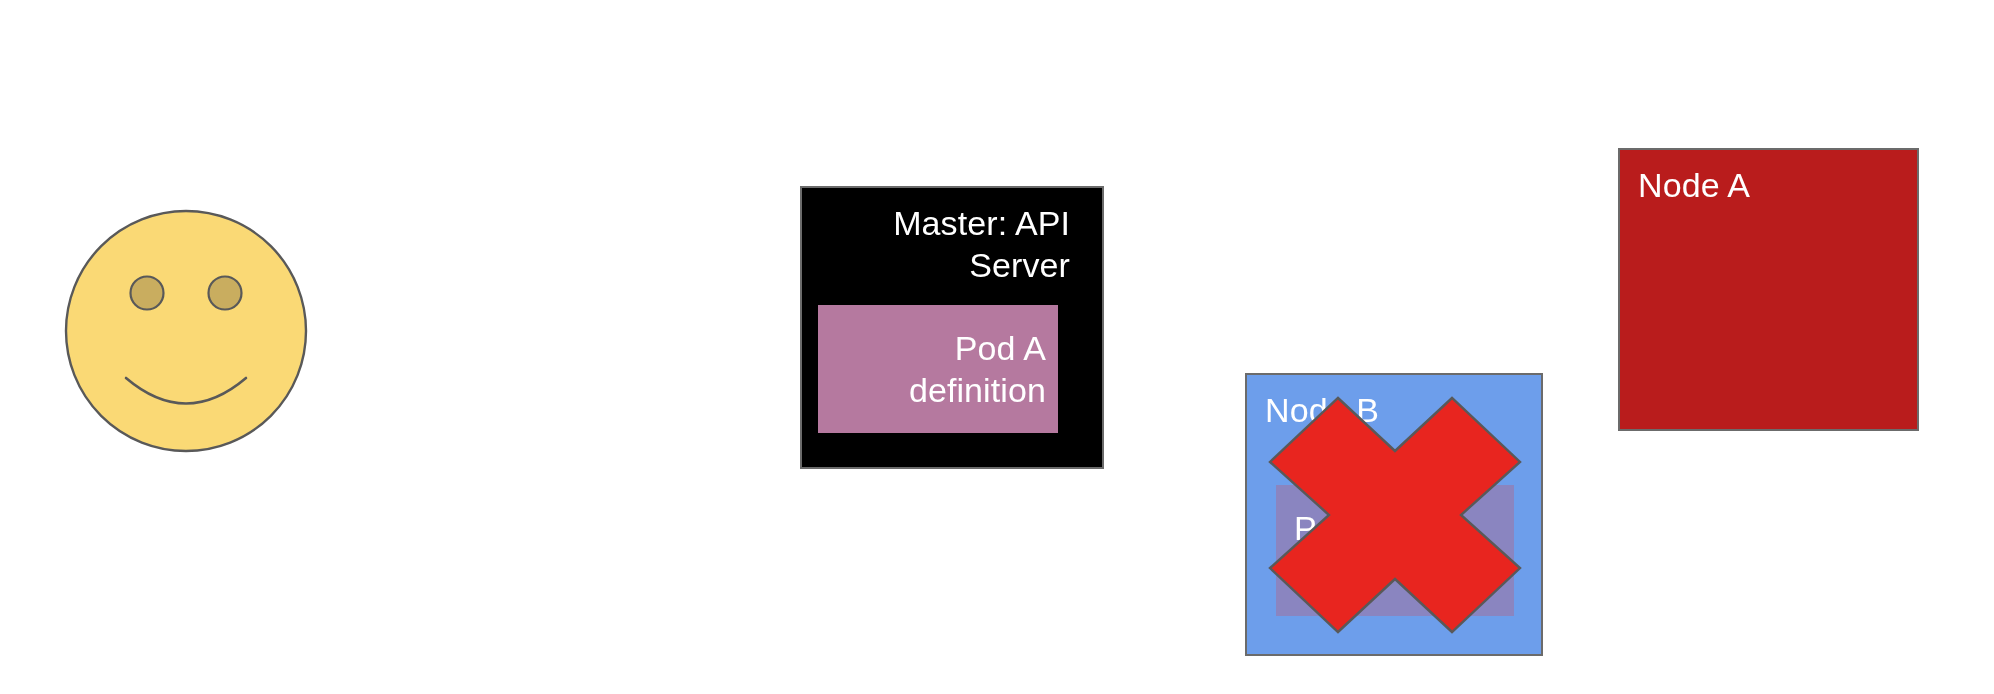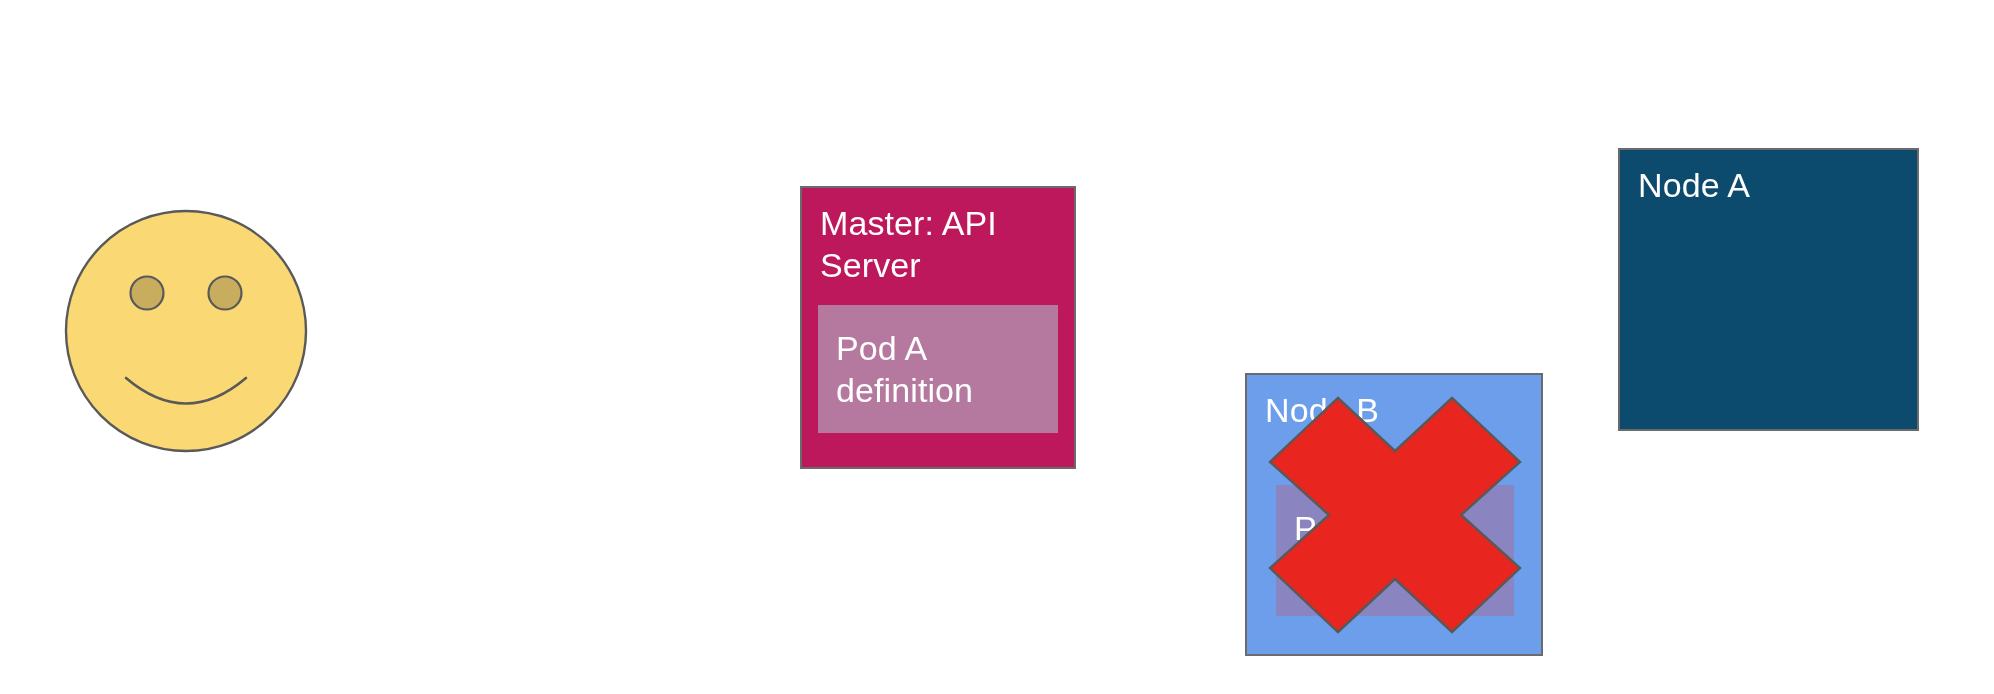--- a/index.html
+++ b/index.html
@@ -33,23 +33,24 @@
     line-height: 42px;
     letter-spacing: 0.1px;
     white-space: pre-line;
     font-weight: 400;
   }
 
   
   #master-box {
     left: 800px;
     top: 186px;
-    width: 276px;
+    width: 304px;
     height: 283px;
-    background: #be185d;
+    background: #000000;
+    text-align: right;
   }
   #master-box > .box-label {
     left: 18px;
     top: 14px;
     width: 250px;
   }
   #pod-definition-box {
     position: absolute;
     left: 16px;
     top: 117px;
@@ -63,21 +64,21 @@
     top: 22px;
     width: 210px;
   }
 
   
   #node-a-box {
     left: 1618px;
     top: 148px;
     width: 301px;
     height: 283px;
-    background: #0c4a6e;
+    background: #b91c1c;
   }
   #node-a-box > .box-label {
     left: 18px;
     top: 14px;
   }
 
   
   #node-b-box {
     left: 1245px;
     top: 373px;

